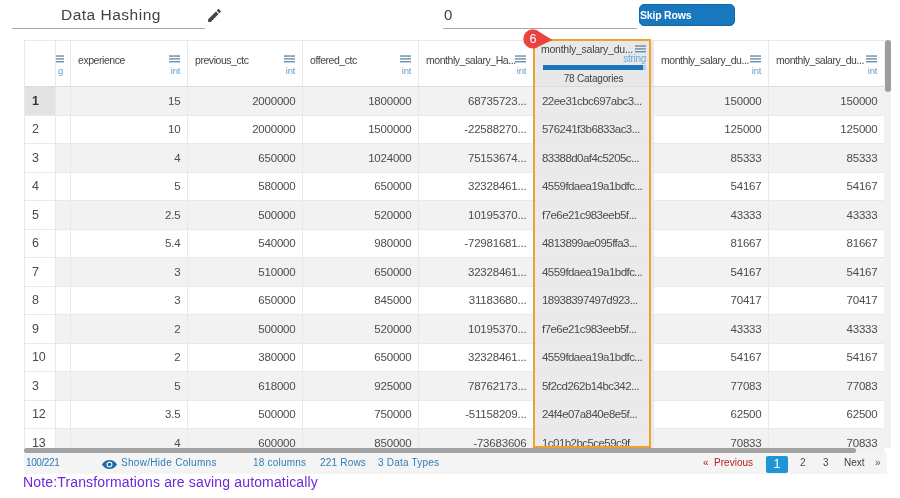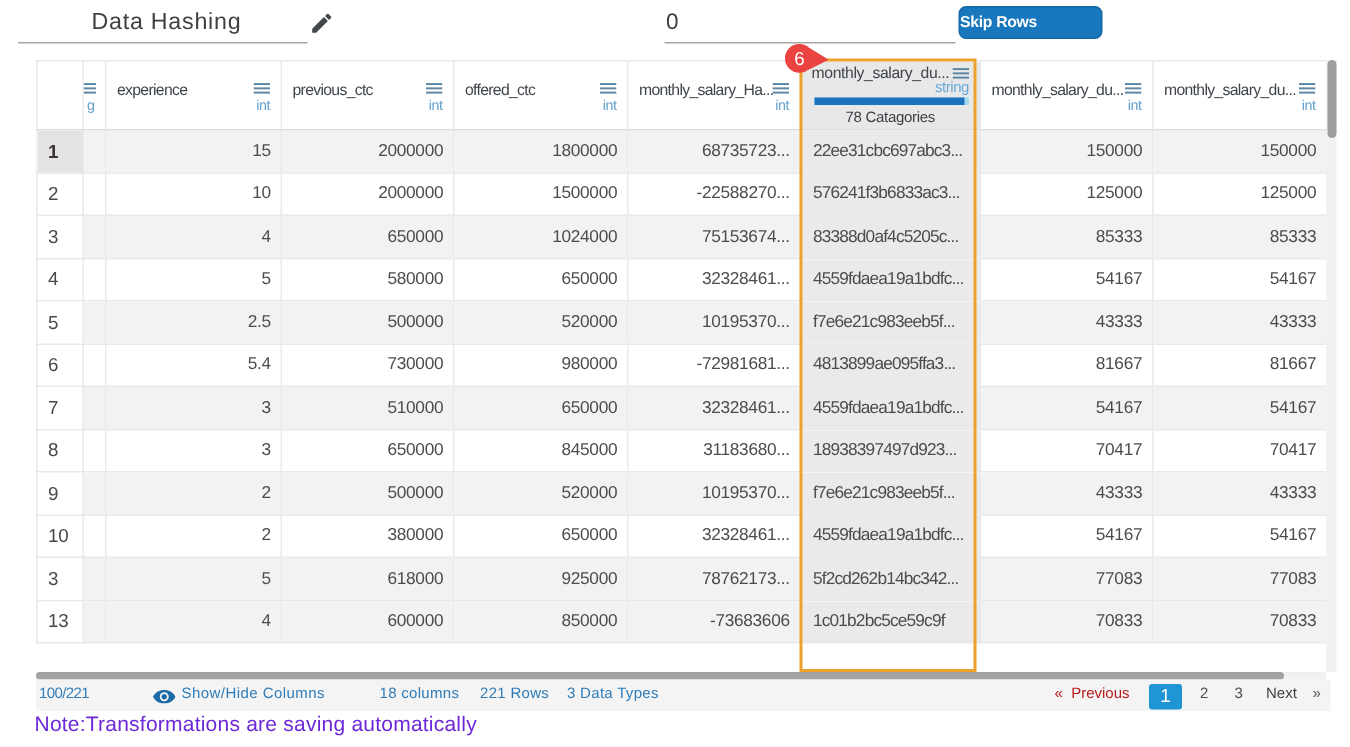--- a/index.html
+++ b/index.html
@@ -263,21 +263,21 @@
           <td class="r">520000</td>
           <td class="r">10195370...</td>
           <td class="hash">f7e6e21c983eeb5f...</td>
           <td class="r">43333</td>
           <td class="r">43333</td>
         </tr>
 <tr class="even">
           <td class="num">6</td>
           <td class="pc"></td>
           <td class="r">5.4</td>
-          <td class="r">730000</td>
+          <td class="r">540000</td>
           <td class="r">980000</td>
           <td class="r">-72981681...</td>
           <td class="hash">4813899ae095ffa3...</td>
           <td class="r">81667</td>
           <td class="r">81667</td>
         </tr>
 <tr class="odd">
           <td class="num">7</td>
           <td class="pc"></td>
           <td class="r">3</td>
@@ -324,20 +324,31 @@
 <tr class="odd">
           <td class="num">3</td>
           <td class="pc"></td>
           <td class="r">5</td>
           <td class="r">618000</td>
           <td class="r">925000</td>
           <td class="r">78762173...</td>
           <td class="hash">5f2cd262b14bc342...</td>
           <td class="r">77083</td>
           <td class="r">77083</td>
+        </tr>
+<tr class="even">
+          <td class="num">12</td>
+          <td class="pc"></td>
+          <td class="r">3.5</td>
+          <td class="r">500000</td>
+          <td class="r">750000</td>
+          <td class="r">-51158209...</td>
+          <td class="hash">24f4e07a840e8e5f...</td>
+          <td class="r">62500</td>
+          <td class="r">62500</td>
         </tr>
 <tr class="odd">
           <td class="num">13</td>
           <td class="pc"></td>
           <td class="r">4</td>
           <td class="r">600000</td>
           <td class="r">850000</td>
           <td class="r">-73683606</td>
           <td class="hash">1c01b2bc5ce59c9f</td>
           <td class="r">70833</td>

